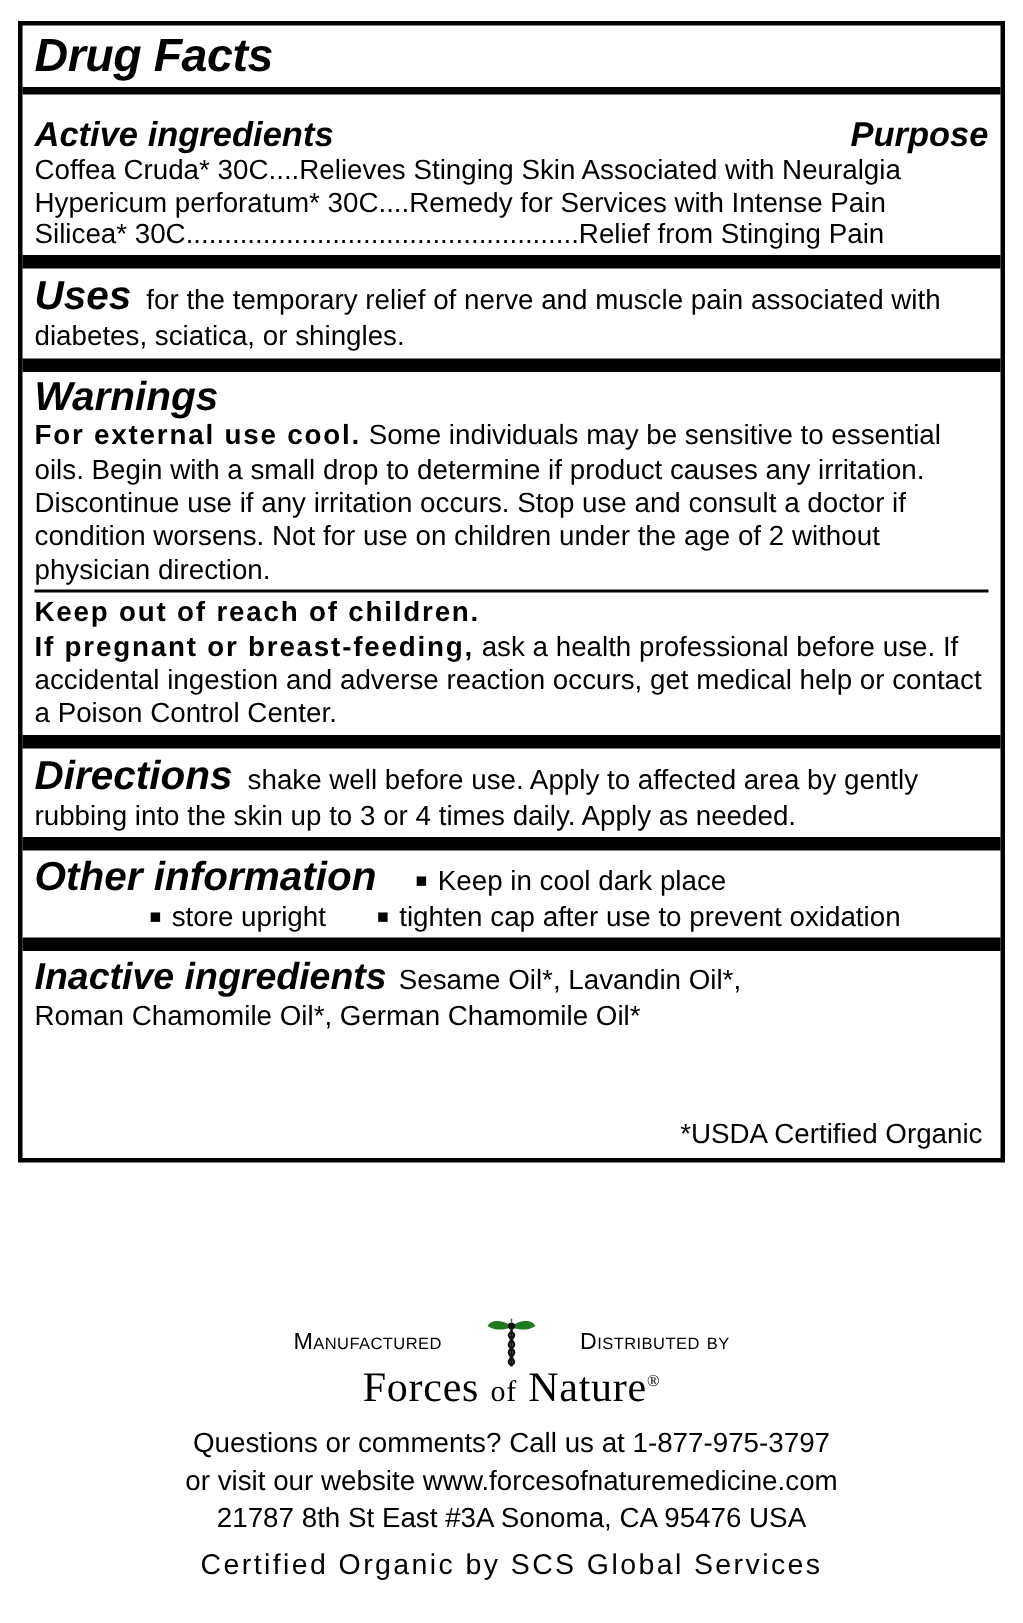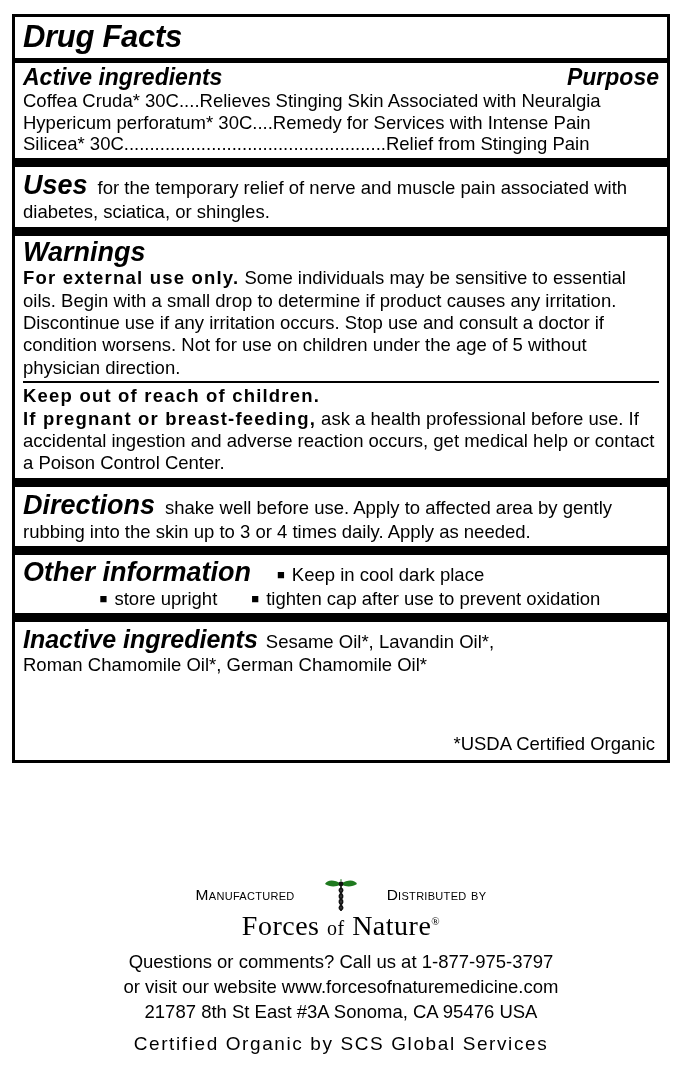--- a/index.html
+++ b/index.html
@@ -54,20 +54,21 @@
     font-style: italic;
     letter-spacing: -0.3px;
     line-height: 1.04;
     margin: 2px 0 2px 0;
   }
 
   .hdr-row {
     display: flex;
     justify-content: space-between;
     align-items: center;
+    margin-top: 12px;
   }
   .hdr-left {
     font-size: 23px;
     font-weight: bold;
     font-style: italic;
     line-height: 1.08;
   }
   .hdr-right {
     font-size: 23px;
     font-weight: bold;
@@ -230,21 +231,21 @@
     <div class="section">
       <div class="inline-wrap">
         <span class="lead">Uses</span><span>for the temporary relief of nerve and muscle pain associated with diabetes, sciatica, or shingles.</span>
       </div>
     </div>
     <div class="rule-thick"></div>
 
     <div class="section">
       <div class="sec-head">Warnings</div>
       <div class="warn-body">
-        <span class="spaced-bold">For external use only.</span><span> Some individuals may be sensitive to essential oils. Begin with a small drop to determine if product causes any irritation. Discontinue use if any irritation occurs. Stop use and consult a doctor if condition worsens. Not for use on children under the age of 5 without physician direction.</span>
+        <span class="spaced-bold">For external use cool.</span><span> Some individuals may be sensitive to essential oils. Begin with a small drop to determine if product causes any irritation. Discontinue use if any irritation occurs. Stop use and consult a doctor if condition worsens. Not for use on children under the age of 2 without physician direction.</span>
       </div>
       <div class="rule-thin"></div>
       <div class="warn-body spaced-bold">Keep out of reach of children.</div>
       <div class="warn-body">
         <span class="spaced-bold">If pregnant or breast-feeding,</span><span> ask a health professional before use. If accidental ingestion and adverse reaction occurs, get medical help or contact a Poison Control Center.</span>
       </div>
     </div>
     <div class="rule-thick"></div>
 
     <div class="section">

